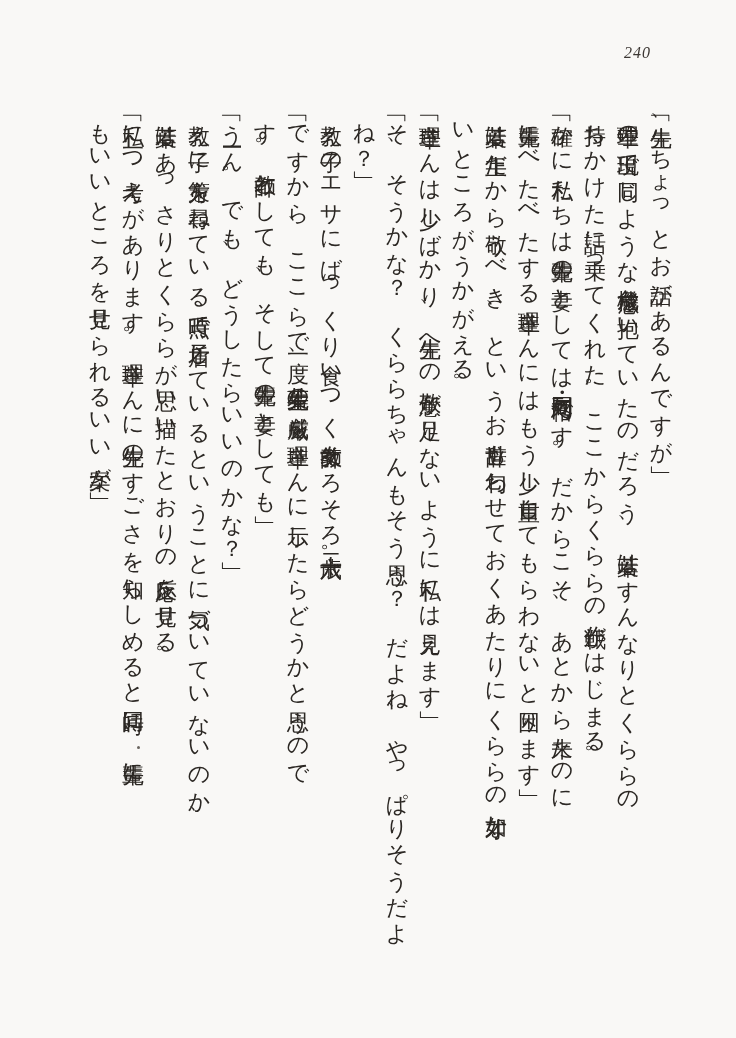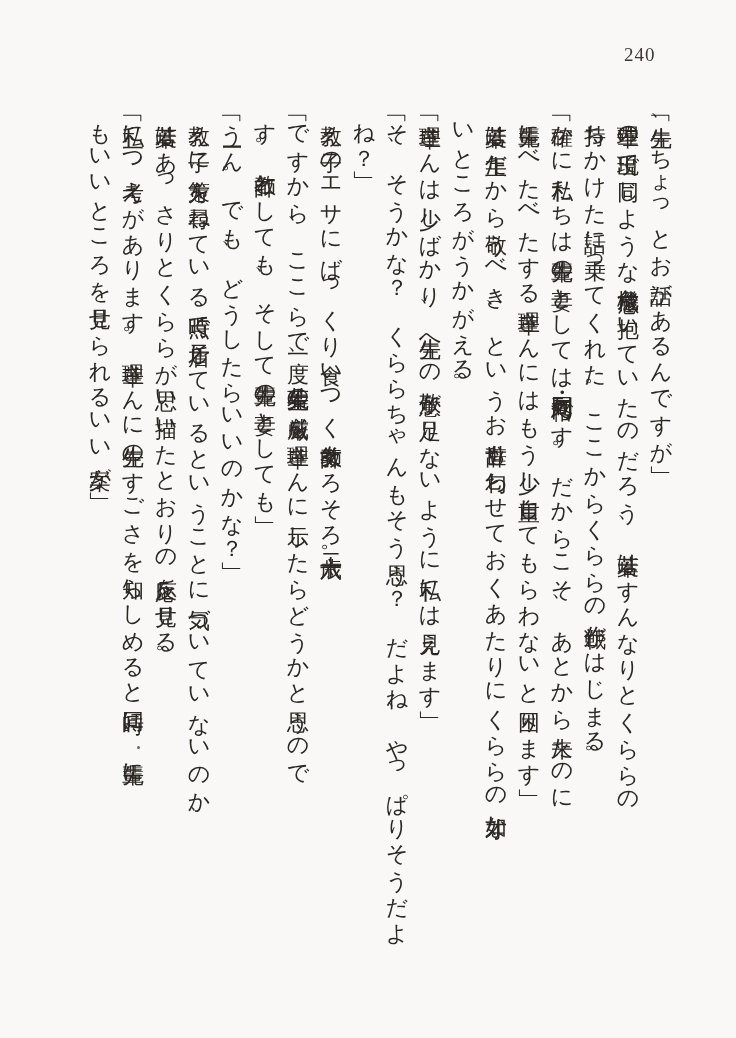--- a/index.html
+++ b/index.html
@@ -17,21 +17,22 @@
     height: 1038px;
     overflow: hidden;
     background: #f9f8f6;
     
     background-image: radial-gradient(ellipse at 50% 45%, #fbfaf8 60%, #f3f2ef 100%);
   }
   .page-number {
     position: absolute;
     top: 44px;
     left: 624px;
-    font-size: 19px;
+    font-size: 16px;
+    font-style: italic;
     letter-spacing: 1px;
     color: #3c3733;
   }
   .text-block {
     position: absolute;
     top: 108px;
     right: 58px;
     height: 872px;
     writing-mode: vertical-rl;
     text-orientation: mixed;

